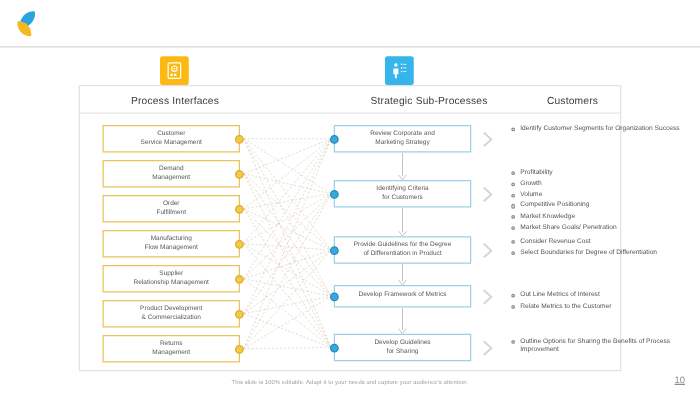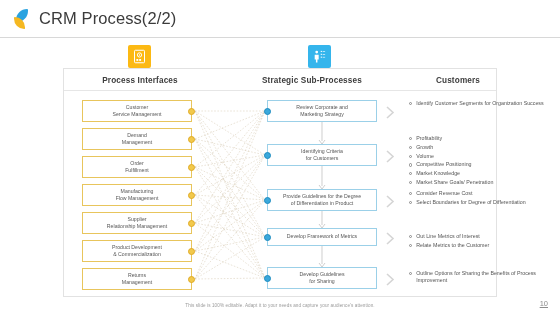--- a/index.html
+++ b/index.html
@@ -81,27 +81,27 @@
     background: #ffffff;
     border: 1px solid #e2e2e2;
     box-sizing: border-box;
   }
 
   
   .col-header {
     position: absolute;
     top: 76px;
     font-size: 8.2px;
-    font-weight: bold;
+    font-weight: normal;
     color: #3d3d3d;
     letter-spacing: .15px;
     white-space: nowrap;
   }
   #col-header-process-interfaces { left: 79px; width: 122px; text-align: center; }
-  #col-header-strategic-subprocesses { left: 262px; width: 128px; text-align: left; }
+  #col-header-strategic-subprocesses { left: 262px; width: 128px; text-align: right; }
   #col-header-activities { left: 418px; width: 80px; text-align: center; }
 
   #header-rule {
     position: absolute;
     left: 64px; top: 90px;
     width: 432px; height: 1px;
     background: #e6e6e6;
   }
 
   
@@ -218,21 +218,20 @@
   }
 </style>
 </head>
 <body>
 
 <div id="title-bar">
   <div id="brand-logo">
     <div class="leaf-blue"></div>
     <div class="leaf-yellow"></div>
   </div>
-  <div id="page-title">CRM Process(2/2)</div>
 </div>
 
 <div class="hdr-icon" id="icon-process-interfaces">
   <svg width="15" height="15" viewBox="0 0 24 24">
     <rect x="4" y="2" width="16" height="20" rx="1.5" fill="none" stroke="#ffffff" stroke-width="1.6"></rect>
     <circle cx="12" cy="9.5" r="3.4" fill="none" stroke="#ffffff" stroke-width="1.5"></circle>
     <circle cx="12" cy="9.5" r="1.1" fill="#ffffff"></circle>
     <rect x="7" y="16" width="3" height="3" fill="#ffffff"></rect>
     <rect x="11.5" y="16" width="3" height="3" fill="#ffffff"></rect>
   </svg>

